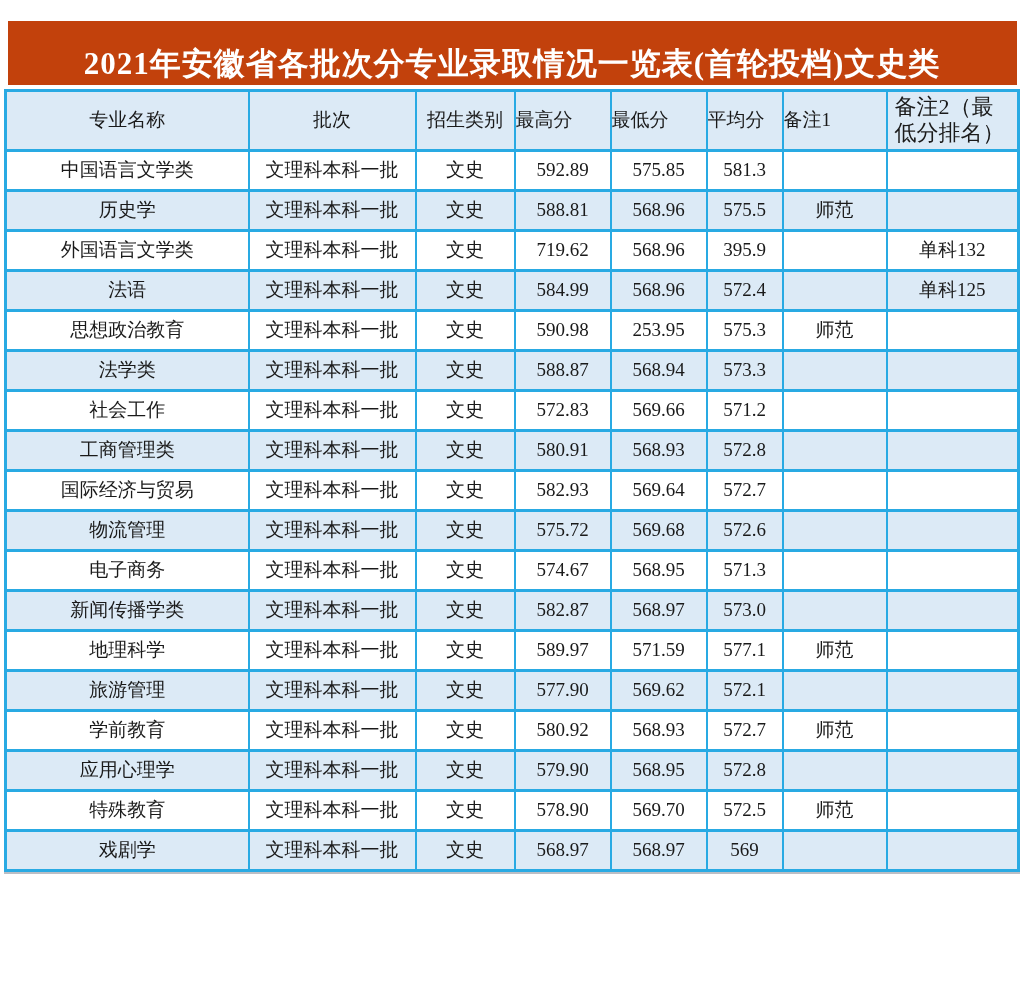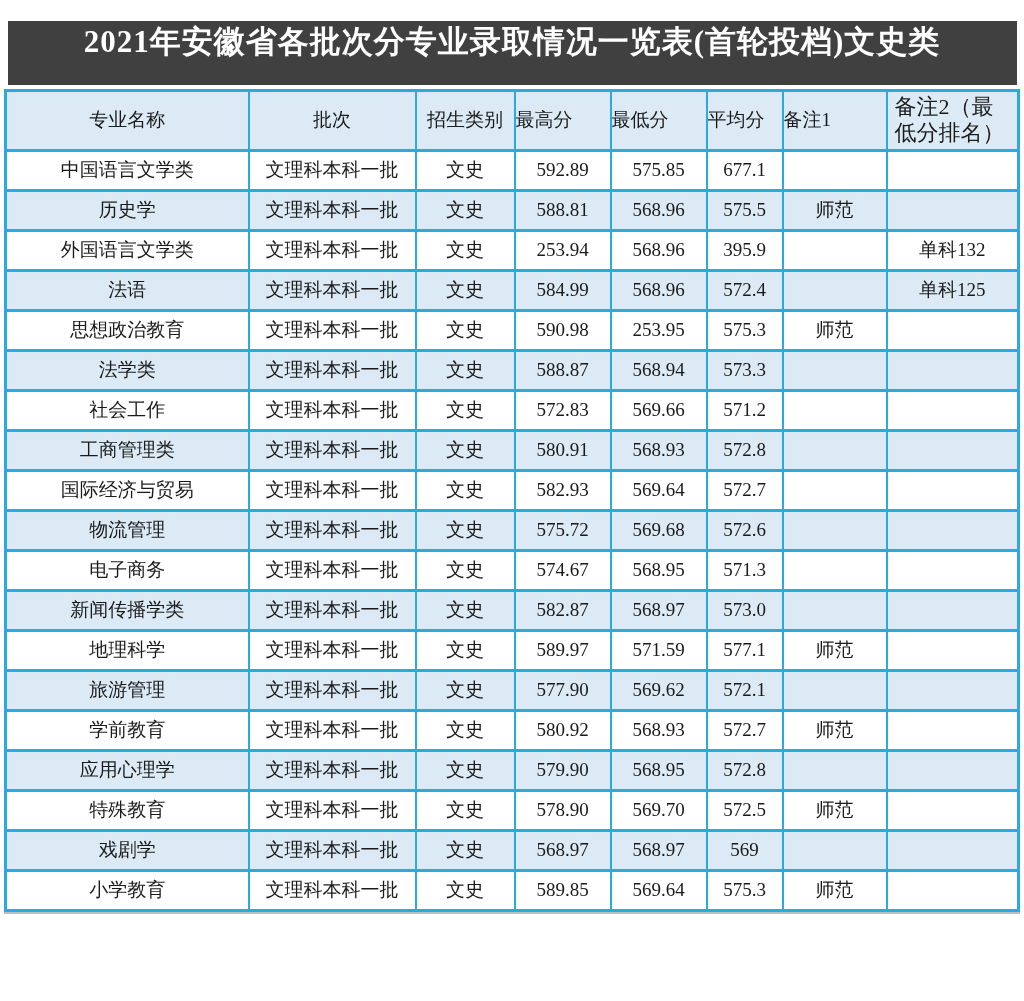--- a/index.html
+++ b/index.html
@@ -13,23 +13,23 @@
     position: relative;
     width: 1024px;
     height: 1001px;
     background: #ffffff;
     overflow: hidden;
   }
   .title-bar {
     width: 1009px;
     height: 64px;
     margin: 21px auto 4px auto;
-    background: #404040;
+    background: #c2410c;
     display: flex;
-    align-items: flex-start;
+    align-items: flex-end;
     justify-content: center;
   }
   .title-bar .title-text {
     color: #ffffff;
     font-weight: bold;
     font-size: 31px;
     letter-spacing: 1px;
     white-space: nowrap;
   }
   table.admissions {
@@ -113,39 +113,39 @@
           <th class="col-7 h-left">备注2（最低分排名）</th>
         </tr>
     </thead>
     <tbody id="table-body">
         <tr>
           <td class="col-0">中国语言文学类</td>
           <td class="col-1">文理科本科一批</td>
           <td class="col-2">文史</td>
           <td class="col-3">592.89</td>
           <td class="col-4">575.85</td>
-          <td class="col-5">677.1</td>
+          <td class="col-5">581.3</td>
           <td class="col-6"></td>
           <td class="col-7"></td>
         </tr>
         <tr>
           <td class="col-0">历史学</td>
           <td class="col-1">文理科本科一批</td>
           <td class="col-2">文史</td>
           <td class="col-3">588.81</td>
           <td class="col-4">568.96</td>
           <td class="col-5">575.5</td>
           <td class="col-6">师范</td>
           <td class="col-7"></td>
         </tr>
         <tr>
           <td class="col-0">外国语言文学类</td>
           <td class="col-1">文理科本科一批</td>
           <td class="col-2">文史</td>
-          <td class="col-3">253.94</td>
+          <td class="col-3">719.62</td>
           <td class="col-4">568.96</td>
           <td class="col-5">395.9</td>
           <td class="col-6"></td>
           <td class="col-7">单科132</td>
         </tr>
         <tr>
           <td class="col-0">法语</td>
           <td class="col-1">文理科本科一批</td>
           <td class="col-2">文史</td>
           <td class="col-3">584.99</td>
@@ -285,27 +285,17 @@
           <td class="col-7"></td>
         </tr>
         <tr>
           <td class="col-0">戏剧学</td>
           <td class="col-1">文理科本科一批</td>
           <td class="col-2">文史</td>
           <td class="col-3">568.97</td>
           <td class="col-4">568.97</td>
           <td class="col-5">569</td>
           <td class="col-6"></td>
-          <td class="col-7"></td>
-        </tr>
-        <tr>
-          <td class="col-0">小学教育</td>
-          <td class="col-1">文理科本科一批</td>
-          <td class="col-2">文史</td>
-          <td class="col-3">589.85</td>
-          <td class="col-4">569.64</td>
-          <td class="col-5">575.3</td>
-          <td class="col-6">师范</td>
           <td class="col-7"></td>
         </tr>
       </tbody>
   </table>
 </div>
 
 </body></html>

